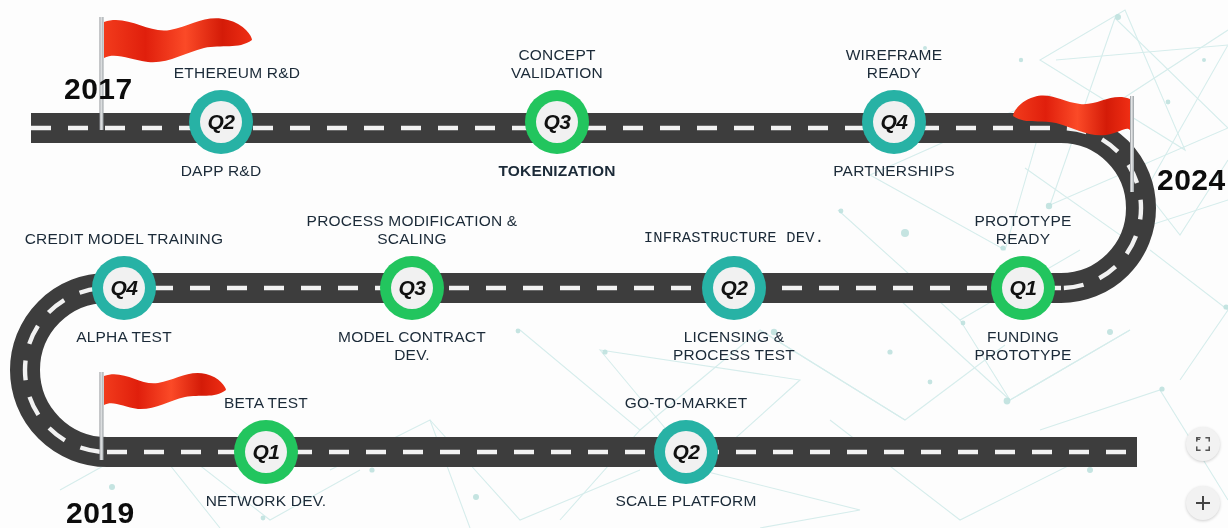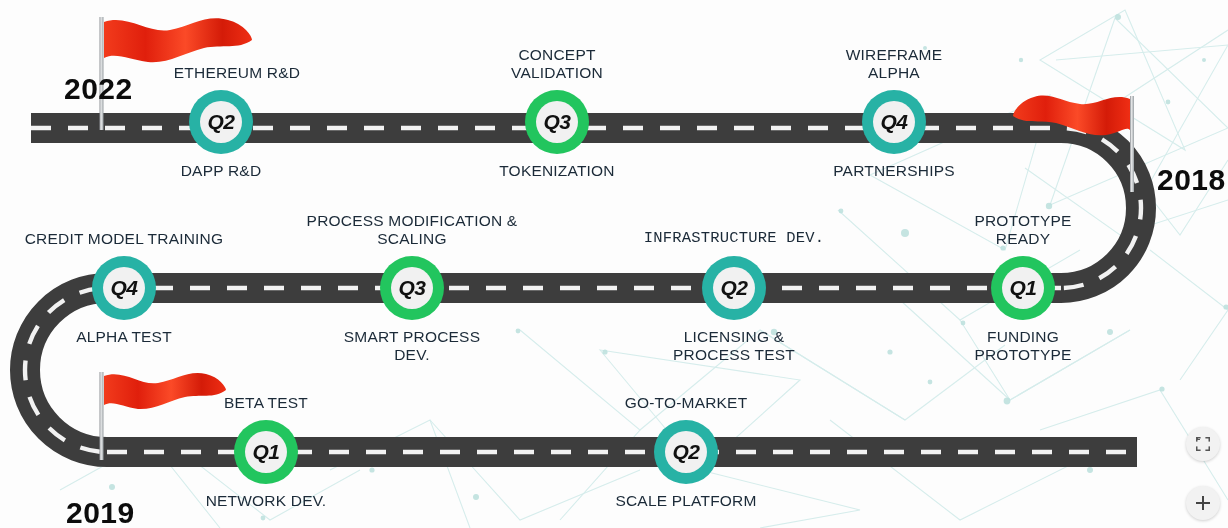--- a/index.html
+++ b/index.html
@@ -230,67 +230,67 @@
       <div class="node light" style="left: 189px; top: 90px;">
         <div class="inner">Q2</div>
       </div>
       <div class="lbl" style="width: 300px; left: 87px; top: 64px;">ETHEREUM R&amp;D</div>
       <div class="lbl" style="width: 300px; left: 71px; top: 162px;">DAPP R&amp;D</div>
       <div class="node dark" style="left: 525px; top: 90px;">
         <div class="inner">Q3</div>
       </div>
       <div class="lbl" style="width: 300px; left: 407px; top: 46px;">CONCEPT
 VALIDATION</div>
-      <div class="lbl" style="width: 300px; left: 407px; top: 162px;">TOKENIZATION</div>
+      <div class="lbl" style="width: 300px; left: 407px; top: 162px; font-weight: bold;">TOKENIZATION</div>
       <div class="node light" style="left: 862px; top: 90px;">
         <div class="inner">Q4</div>
       </div>
       <div class="lbl" style="width: 300px; left: 744px; top: 46px;">WIREFRAME
-ALPHA</div>
+READY</div>
       <div class="lbl" style="width: 300px; left: 744px; top: 162px;">PARTNERSHIPS</div>
       <div class="node dark" style="left: 991px; top: 256px;">
         <div class="inner">Q1</div>
       </div>
       <div class="lbl" style="width: 300px; left: 873px; top: 212px;">PROTOTYPE
 READY</div>
       <div class="lbl" style="width: 300px; left: 873px; top: 328px;">FUNDING
 PROTOTYPE</div>
       <div class="node light" style="left: 702px; top: 256px;">
         <div class="inner">Q2</div>
       </div>
       <div class="lbl" style="width: 300px; left: 584px; top: 230px; font-family: Liberation Mono, monospace;">INFRASTRUCTURE DEV.</div>
       <div class="lbl" style="width: 300px; left: 584px; top: 328px;">LICENSING &amp;
 PROCESS TEST</div>
       <div class="node dark" style="left: 380px; top: 256px;">
         <div class="inner">Q3</div>
       </div>
       <div class="lbl" style="width: 300px; left: 262px; top: 212px;">PROCESS MODIFICATION &amp;
 SCALING</div>
-      <div class="lbl" style="width: 300px; left: 262px; top: 328px;">SMART PROCESS
+      <div class="lbl" style="width: 300px; left: 262px; top: 328px;">MODEL CONTRACT
 DEV.</div>
       <div class="node light" style="left: 92px; top: 256px;">
         <div class="inner">Q4</div>
       </div>
       <div class="lbl" style="width: 300px; left: -26px; top: 230px;">CREDIT MODEL TRAINING</div>
       <div class="lbl" style="width: 300px; left: -26px; top: 328px;">ALPHA TEST</div>
       <div class="node dark" style="left: 234px; top: 420px;">
         <div class="inner">Q1</div>
       </div>
       <div class="lbl" style="width: 300px; left: 116px; top: 394px;">BETA TEST</div>
       <div class="lbl" style="width: 300px; left: 116px; top: 492px;">NETWORK DEV.</div>
       <div class="node light" style="left: 654px; top: 420px;">
         <div class="inner">Q2</div>
       </div>
       <div class="lbl" style="width: 300px; left: 536px; top: 394px;">GO-TO-MARKET</div>
       <div class="lbl" style="width: 300px; left: 536px; top: 492px;">SCALE PLATFORM</div>
     </div>
 
   <div id="years">
-      <div class="yeartxt" style="left: 64px; top: 72px;">2022</div>
-      <div class="yeartxt" style="left: 1157px; top: 163px;">2018</div>
+      <div class="yeartxt" style="left: 64px; top: 72px;">2017</div>
+      <div class="yeartxt" style="left: 1157px; top: 163px;">2024</div>
       <div class="yeartxt" style="left: 66px; top: 496px;">2019</div>
     </div>
 
   <div class="ctl" style="left:1186px; top:427px;">
     <svg width="16" height="16" viewBox="0 0 16 16">
       <g fill="#555">
         <path d="M1 1h2v2h2v1H1z" transform="translate(0,0)"></path>
         <rect x="1" y="1" width="4.6" height="1.5"></rect>
           <rect x="1" y="1" width="1.5" height="4.6"></rect>
         <rect x="10.4" y="1" width="4.6" height="1.5"></rect>

